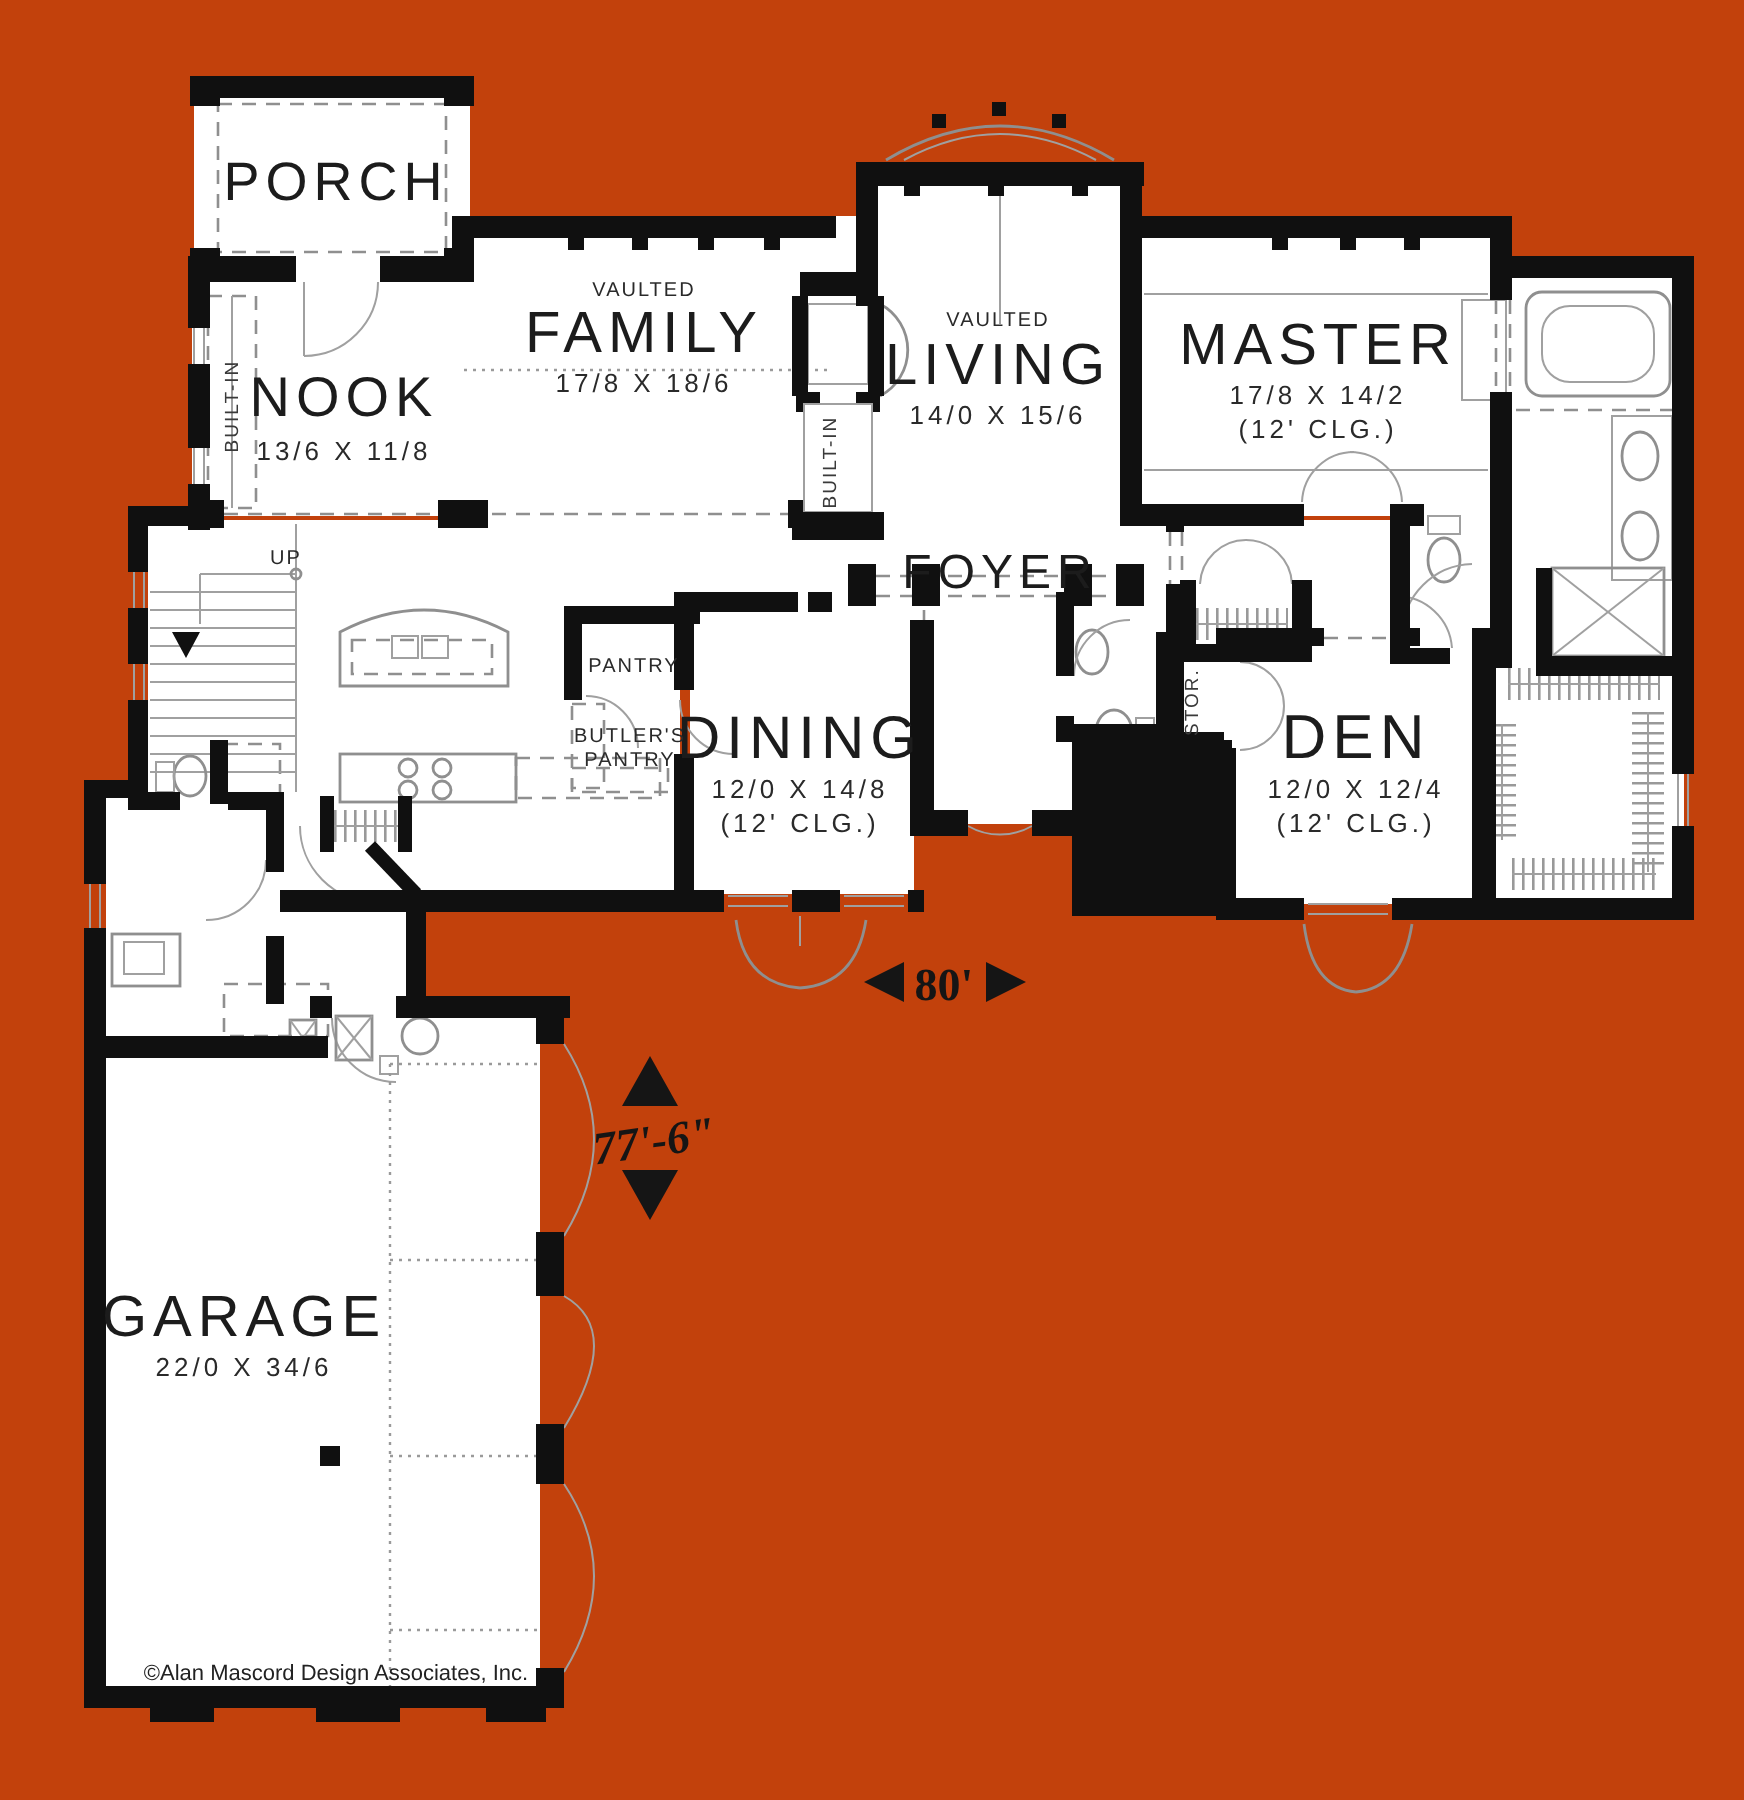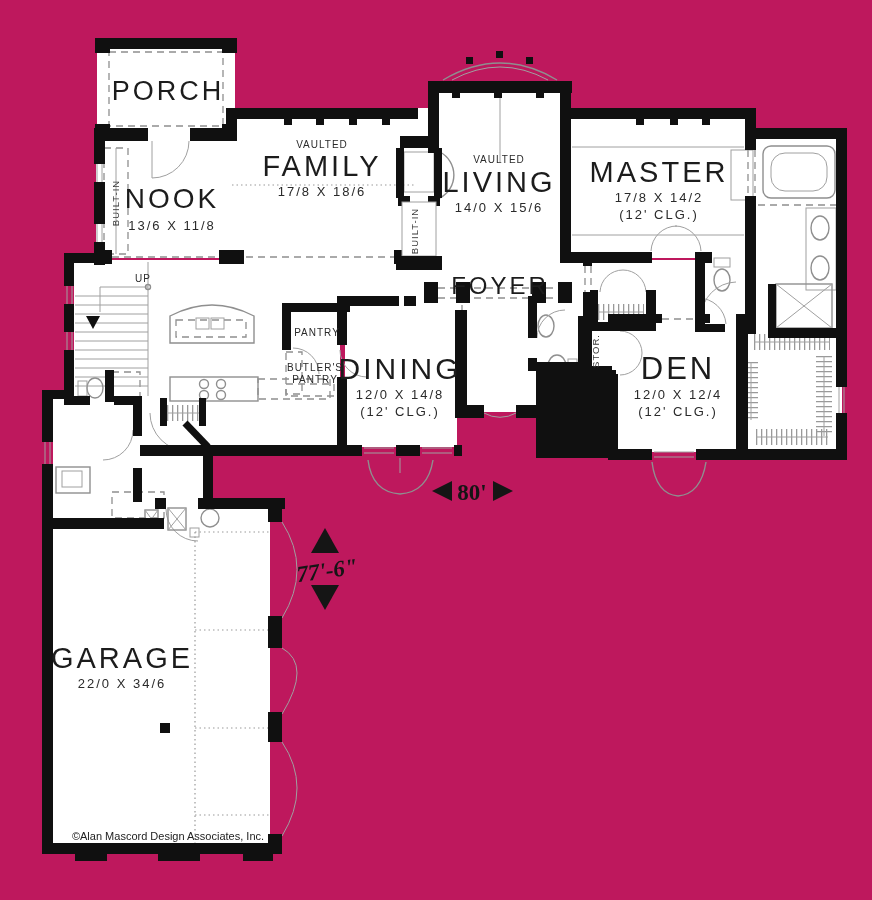--- a/index.html
+++ b/index.html
@@ -1,16 +1,16 @@
 <!DOCTYPE html>
 <html><head>
 <meta charset="utf-8">
 <style>
   html,body{margin:0;padding:0;background:#000;width:872px;height:900px;overflow:hidden;}
-  #plan-wrap{position:relative;width:872px;height:900px;background:#be185d;}
+  #plan-wrap{position:relative;width:872px;height:900px;background:#c2410c;}
   svg{display:block;}
   .room-name{font-family:"Liberation Sans",sans-serif;fill:#1c1c1c;letter-spacing:3px;}
   .room-dim{font-family:"Liberation Sans",sans-serif;fill:#2a2a2a;font-size:13px;letter-spacing:2px;}
   .small-lab{font-family:"Liberation Sans",sans-serif;fill:#2a2a2a;font-size:10px;letter-spacing:1px;}
   .tiny-lab{font-family:"Liberation Sans",sans-serif;fill:#3a3a3a;font-size:9.5px;letter-spacing:1px;}
   .dim-text{font-family:"Liberation Serif",serif;fill:#151515;font-size:23px;font-weight:bold;}
   .copyright{font-family:"Liberation Sans",sans-serif;fill:#222;font-size:11px;}
   .wall{fill:#101010;}
   .floor{fill:#ffffff;}
   .gline{stroke:#8f8f8f;stroke-width:1.4;fill:none;}

